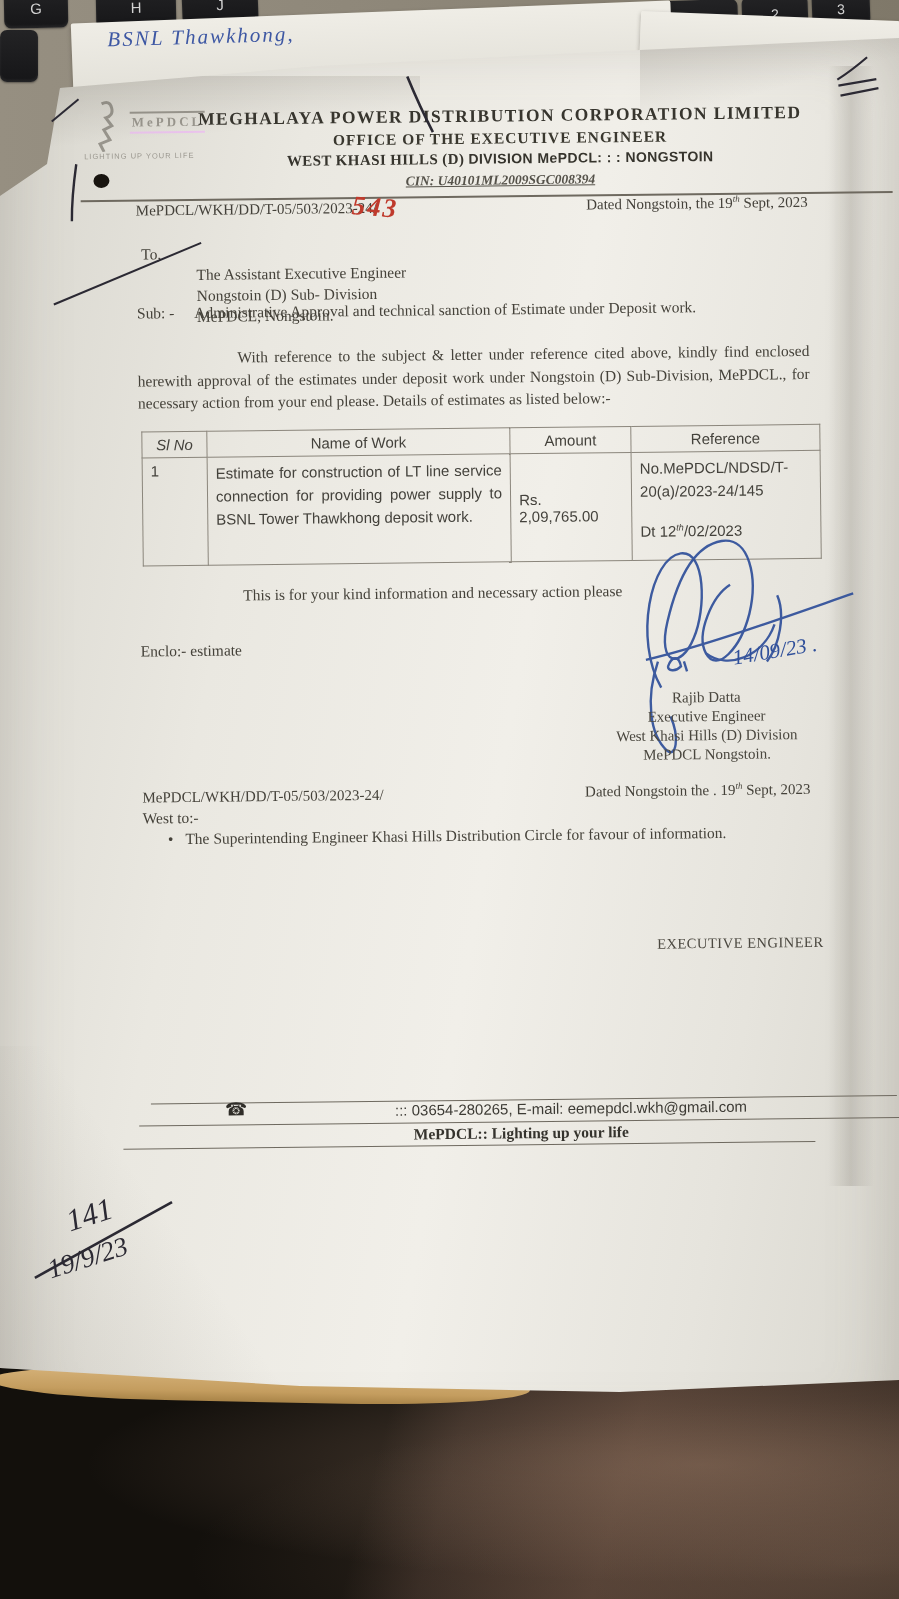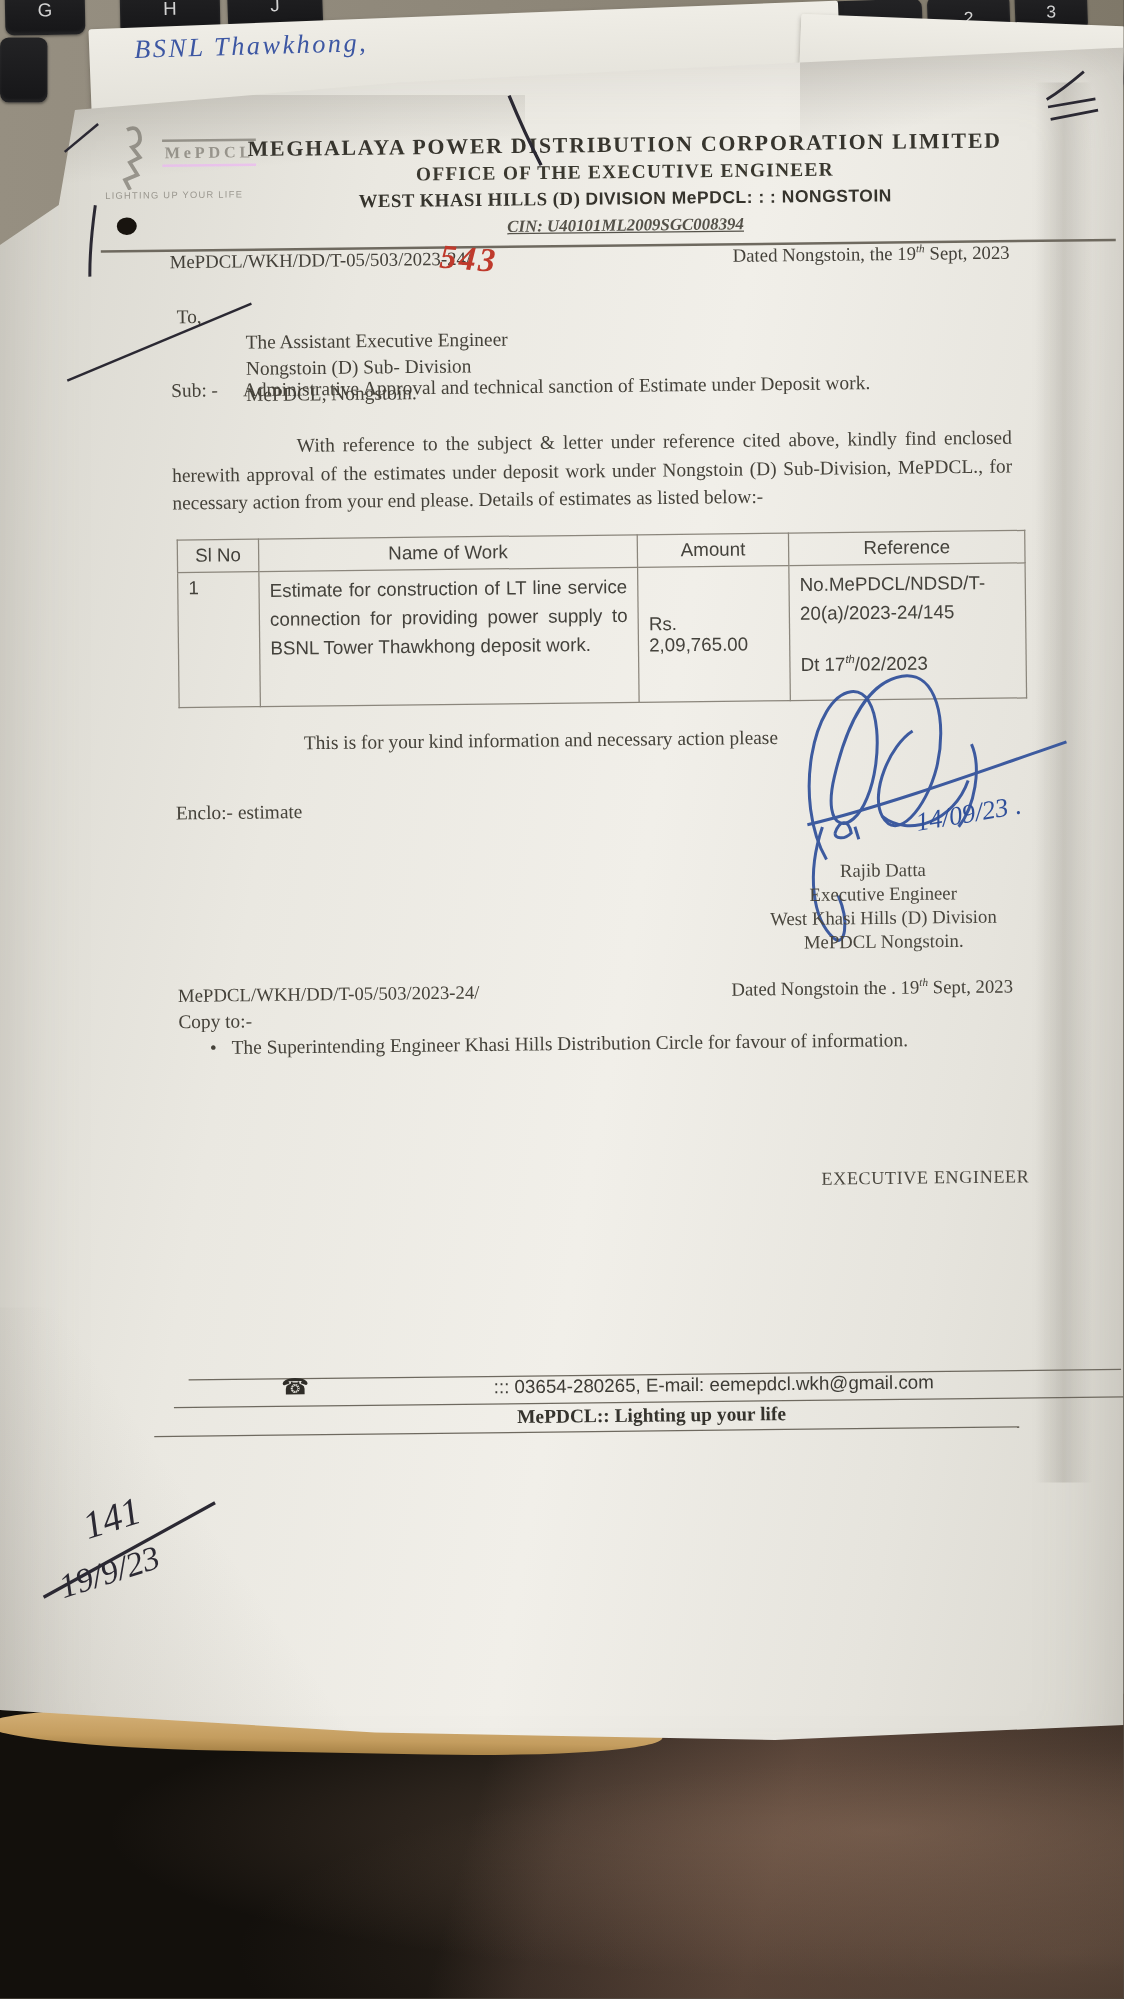--- a/index.html
+++ b/index.html
@@ -47,21 +47,21 @@
   .dateright{position:absolute;right:0;top:-2px;}
   .small-sup{font-size:9px;vertical-align:super;font-style:italic;}
   .toblock{left:140px;top:240px;font-size:15.5px;line-height:21px;}
   .toindent{margin-left:55px;}
   .subrow{left:135px;top:301px;width:680px;font-size:15.5px;}
   .para{left:135px;top:344px;width:672px;font-size:15.5px;line-height:22.5px;text-align:justify;text-indent:100px;}
 
   table.est{position:absolute;left:138px;top:428px;border-collapse:collapse;font-family:"Liberation Sans",sans-serif;
             font-size:15px;color:#44423c;}
   table.est td,table.est th{border:1.4px solid #8b867c;vertical-align:top;padding:4px 8px;font-weight:normal;}
-  th.c-sl{width:48px;} th.c-name{width:286px;} th.c-amt{width:104px;} th.c-ref{width:172px;}
+  th.c-sl{width:48px;font-style:italic;} th.c-name{width:286px;} th.c-amt{width:104px;} th.c-ref{width:172px;}
   .cell-name{text-align:justify;line-height:23px;padding-top:8px;}
   .cell-amt{vertical-align:middle !important;padding-top:48px;}
   .cell-ref{line-height:23px;padding-top:8px;}
   .dtline{margin-top:14px;}
 
   .closing{left:238px;top:584px;font-size:15.5px;}
   .enclo{left:135px;top:639px;font-size:15.5px;}
   .sigblock{left:566px;top:691px;width:268px;text-align:center;font-size:15px;line-height:19px;color:#4a473f;}
   .copyrow{left:135px;top:786px;width:668px;font-size:15px;}
   .copyto{left:135px;top:806px;font-size:15.5px;}
@@ -175,21 +175,21 @@
         <th class="c-name">Name of Work</th>
         <th class="c-amt">Amount</th>
         <th class="c-ref">Reference</th>
       </tr>
       <tr style="height:108px;">
         <td>1</td>
         <td class="cell-name">Estimate for construction of LT line service connection for providing power supply to BSNL Tower Thawkhong deposit work.</td>
         <td class="cell-amt">Rs. 2,09,765.00</td>
         <td class="cell-ref">
           <div>No.MePDCL/NDSD/T-20(a)/2023-24/145</div>
-          <div class="dtline"><span>Dt 17</span><span class="small-sup">th</span><span>/02/2023</span></div>
+          <div class="dtline"><span>Dt 12</span><span class="small-sup">th</span><span>/02/2023</span></div>
         </td>
       </tr>
     </tbody>
       </table>
 
     <div class="abs closing">This is for your kind information and necessary action please</div>
     <div class="abs enclo">Enclo:- estimate</div>
 
     <svg class="abs" style="left:0;top:0;" width="899" height="1599" viewBox="0 0 899 1599">
       <g stroke="#2f4f9a" stroke-width="2.4" fill="none" opacity=".92">
@@ -219,21 +219,21 @@
       <div>Rajib Datta</div>
       <div>Executive Engineer</div>
       <div>West Khasi Hills (D) Division</div>
       <div>MePDCL Nongstoin.</div>
     </div>
 
     <div class="abs copyrow">
       <span>MePDCL/WKH/DD/T-05/503/2023-24/</span>
       <span class="dateright"><span>Dated Nongstoin the . 19</span><span class="small-sup">th</span><span> Sept, 2023</span></span>
     </div>
-    <div class="abs copyto">Copy to:-</div>
+    <div class="abs copyto">West to:-</div>
     <div class="abs bullet">
       <span class="dot">•</span>
       <span>The Superintending Engineer Khasi Hills Distribution Circle for favour of information.</span>
     </div>
 
     <div class="abs signoff">EXECUTIVE ENGINEER</div>
 
     <div class="rule" style="left:140px;top:1100px;width:746px;height:1.2px;"></div>
     <div class="abs phone-ic">☎</div>
     <div class="abs phoneline">::: 03654-280265, E-mail: eemepdcl.wkh@gmail.com</div>

